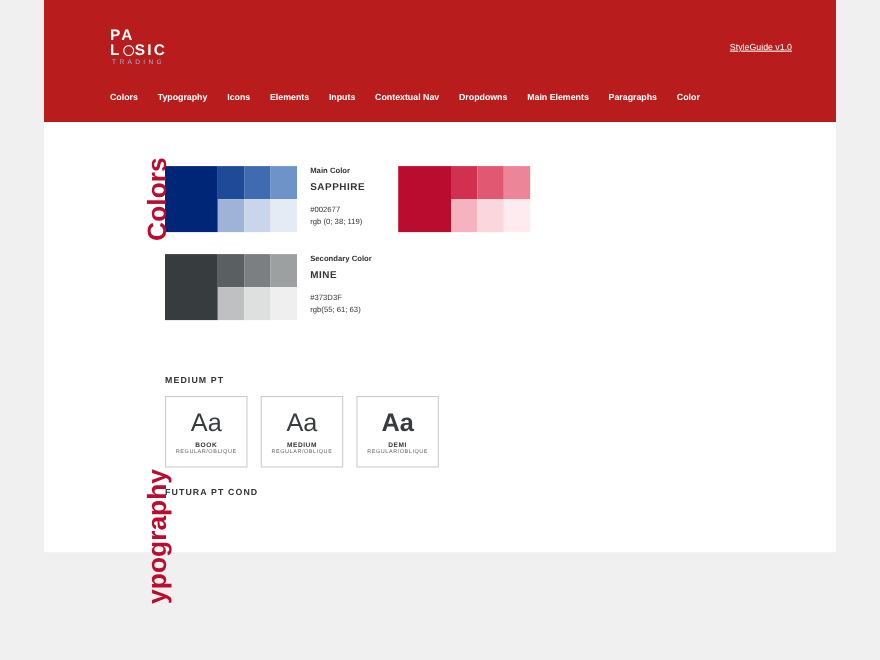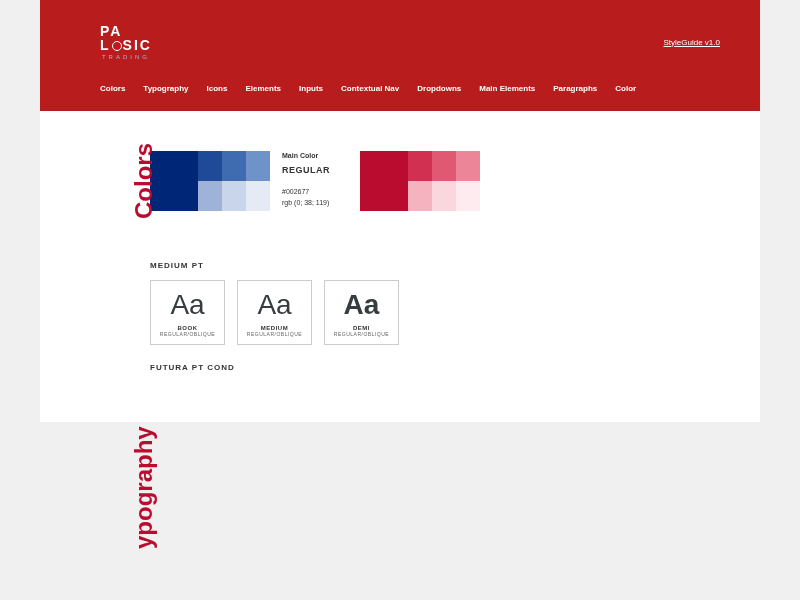--- a/index.html
+++ b/index.html
@@ -60,21 +60,21 @@
   }
   .swatch-grid .big { grid-row: 1 / span 2; }
   .swatch-grid div { }
   .color-meta { font-size: 7px; color: #333; line-height:1.5; }
   .color-meta .role { font-weight:700; font-size:7px; margin-bottom:2px; }
   .color-meta .name { font-weight:700; font-size:9px; letter-spacing:0.5px; margin-bottom:10px;}
   .typo-section { margin-top: 50px; }
   .font-label { font-size:8px; font-weight:700; letter-spacing:1px; color:#333; margin-bottom:10px; }
   .weights { display:flex; gap:12px; margin-bottom:18px;}
   .weight-box { border:1px solid #ccc; width:75px; height:65px; display:flex; flex-direction:column; align-items:center; justify-content:center; }
-  .weight-box .sample { font-size:28px; color:#373D3F; }
+  .weight-box .sample { font-size:23px; color:#373D3F; }
   .weight-box .wname { font-size:6px; font-weight:700; letter-spacing:0.5px; margin-top:4px; color:#333;}
   .weight-box .wsub { font-size:5px; letter-spacing:0.5px; color:#666;}
   .w-book .sample{ font-weight:300;}
   .w-med .sample{ font-weight:500;}
   .w-demi .sample{ font-weight:600;}
 </style>
 </head>
 <body>
 
 <div class="page">
@@ -114,34 +114,53 @@
             <div class="big" style="background:#002677"></div>
             <div style="background:#1E4A97"></div>
             <div style="background:#3F6BB0"></div>
             <div style="background:#6E93C9"></div>
             <div style="background:#9FB3D9"></div>
             <div style="background:#C8D5EA"></div>
             <div style="background:#E4EBF4"></div>
           </div>
           <div class="color-meta">
             <div class="role">Main Color</div>
-            <div class="name">REGULAR</div>
+            <div class="name">SAPPHIRE</div>
             <div>#002677</div>
             <div>rgb (0; 38; 119)</div>
           </div>
         </div>
         <div class="color-block">
           <div class="swatch-grid">
             <div class="big" style="background:#BA0C2F"></div>
             <div style="background:#D23050"></div>
             <div style="background:#E05872"></div>
             <div style="background:#EC8598"></div>
             <div style="background:#F5B3BF"></div>
             <div style="background:#FAD6DD"></div>
             <div style="background:#FDEBEF"></div>
+          </div>
+        </div>
+      </div>
+      <div class="colors-row">
+        <div class="color-block">
+          <div class="swatch-grid">
+            <div class="big" style="background:#373D3F"></div>
+            <div style="background:#5A5F61"></div>
+            <div style="background:#7B7F81"></div>
+            <div style="background:#9DA0A1"></div>
+            <div style="background:#BEC0C1"></div>
+            <div style="background:#DEDFDF"></div>
+            <div style="background:#EFEFEF"></div>
+          </div>
+          <div class="color-meta">
+            <div class="role">Secondary Color</div>
+            <div class="name">MINE</div>
+            <div>#373D3F</div>
+            <div>rgb(55; 61; 63)</div>
           </div>
         </div>
       </div>
 
       <div class="typo-section">
         <div class="font-label">MEDIUM PT</div>
         <div class="weights">
           <div class="weight-box w-book">
             <div class="sample">Aa</div>
             <div class="wname">BOOK</div>

